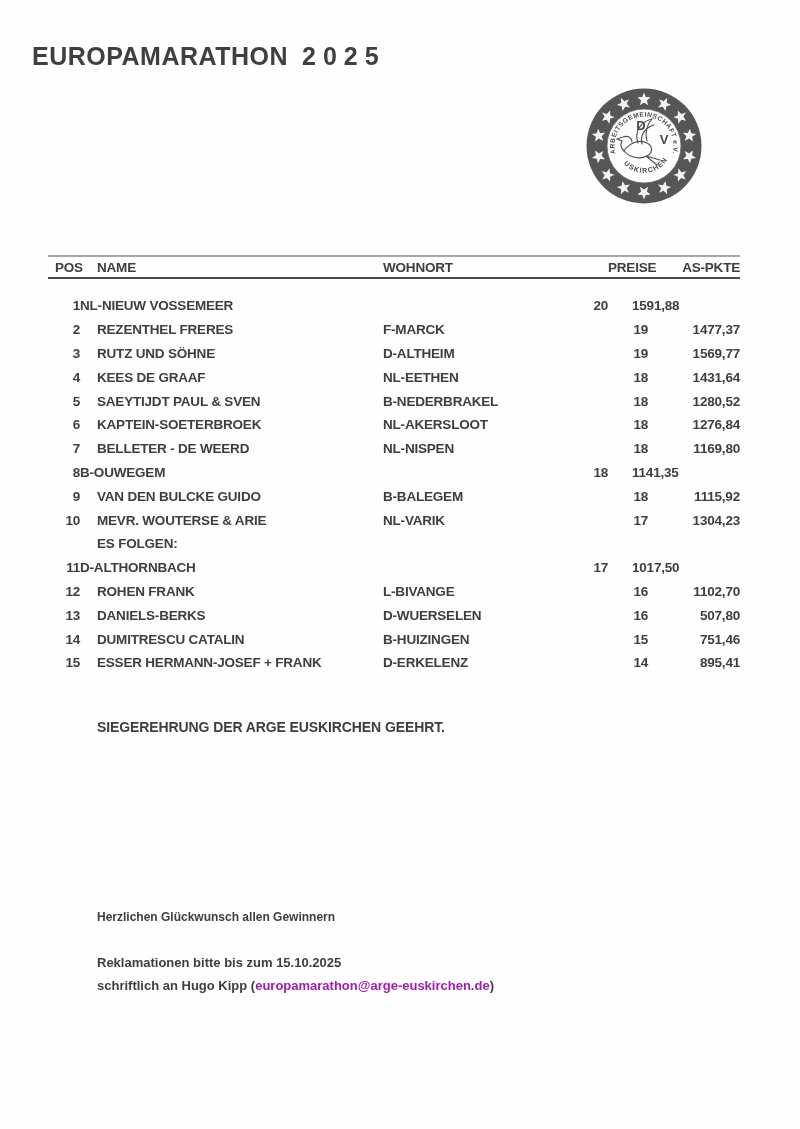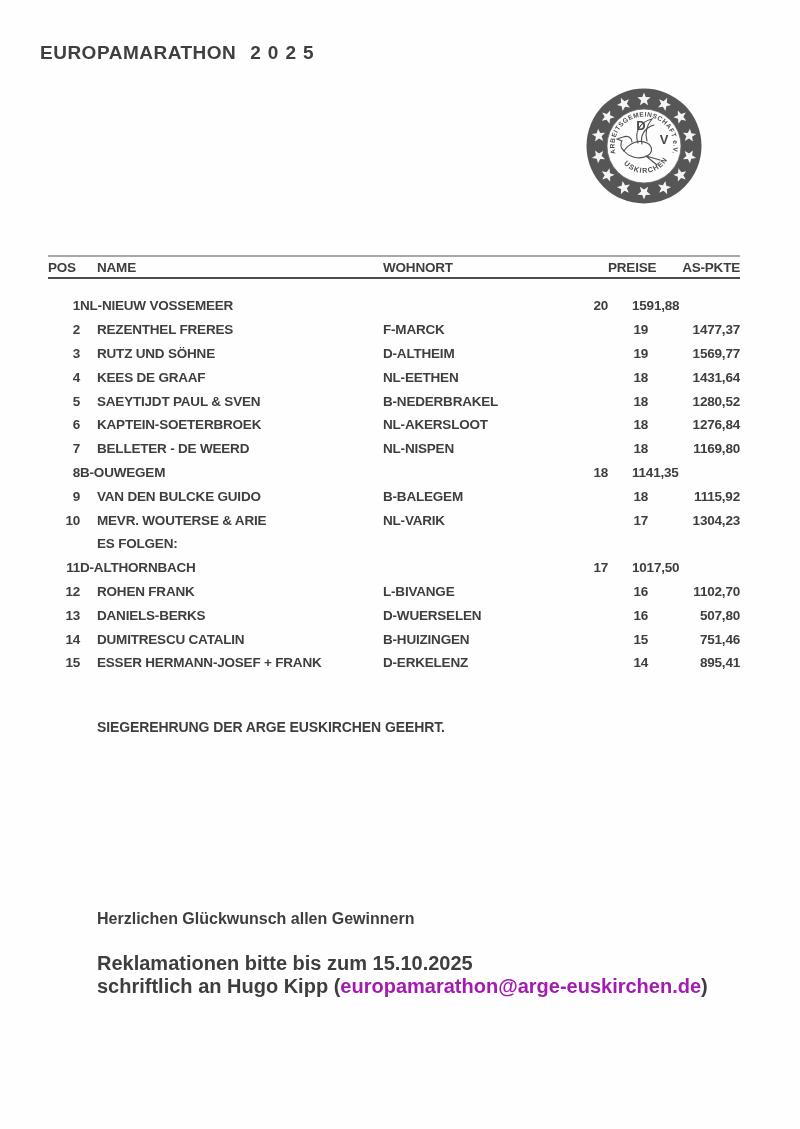--- a/index.html
+++ b/index.html
@@ -7,59 +7,59 @@
     position:relative;
     width:800px;height:1129px;
     margin:0 auto;
     background:#fefefe;
     font-family:"Liberation Sans", sans-serif;
     color:#3e3e3e;
     overflow:hidden;
   }
   
   .title{
-    position:absolute;left:40px;top:42px;
-    font-size:19px;font-weight:bold;color:#3f3f3f;
+    position:absolute;left:32px;top:42px;
+    font-size:25px;font-weight:bold;color:#3f3f3f;
     letter-spacing:0.5px;white-space:nowrap;
   }
   .title .year{margin-left:14px;letter-spacing:7px;}
   
   .logo{position:absolute;left:583px;top:85px;width:122px;height:122px;}
   
   .table{position:absolute;left:48px;top:255px;width:692px;}
   .rule{width:100%;height:2px;}
   .rule-top{background:#a8a8a8;}
   .rule-bottom{background:#4c4c4c;}
   .thead,.trow{
     display:grid;
     grid-template-columns:32px 303px 225px 40px 92px;
     align-items:center;
   }
   .thead{height:20px;font-size:13.5px;font-weight:bold;letter-spacing:-0.2px;}
   .tbody{margin-top:15px;}
   .trow{height:23.8px;font-size:13.5px;font-weight:bold;letter-spacing:-0.2px;}
   .cell{white-space:nowrap;overflow:visible;}
   .c-pos{text-align:right;}
-  .h-pos{text-align:left;}
+  .h-pos{text-align:left;margin-left:7px;}
   .c-name{padding-left:17px;}
   .c-wohnort{}
   .c-preise{text-align:right;}
   .c-pkte{text-align:right;padding-left:24px;}
   
   .award{
     position:absolute;left:97px;top:714px;width:600px;
     font-size:14px;font-weight:bold;line-height:27px;letter-spacing:-0.1px;
   }
   .congrats{
     position:absolute;left:97px;top:910px;
-    font-size:16px;font-weight:bold;
+    font-size:12px;font-weight:bold;
   }
   .reklamation{
     position:absolute;left:97px;top:952px;
-    font-size:20px;font-weight:bold;line-height:22.5px;
+    font-size:13px;font-weight:bold;line-height:22.5px;
   }
   .email{color:#a21caf;}
 </style>
 </head>
 <body>
 
 <div class="page">
 
   <div class="title">
     <span>EUROPAMARATHON</span><span class="year">2025</span>

